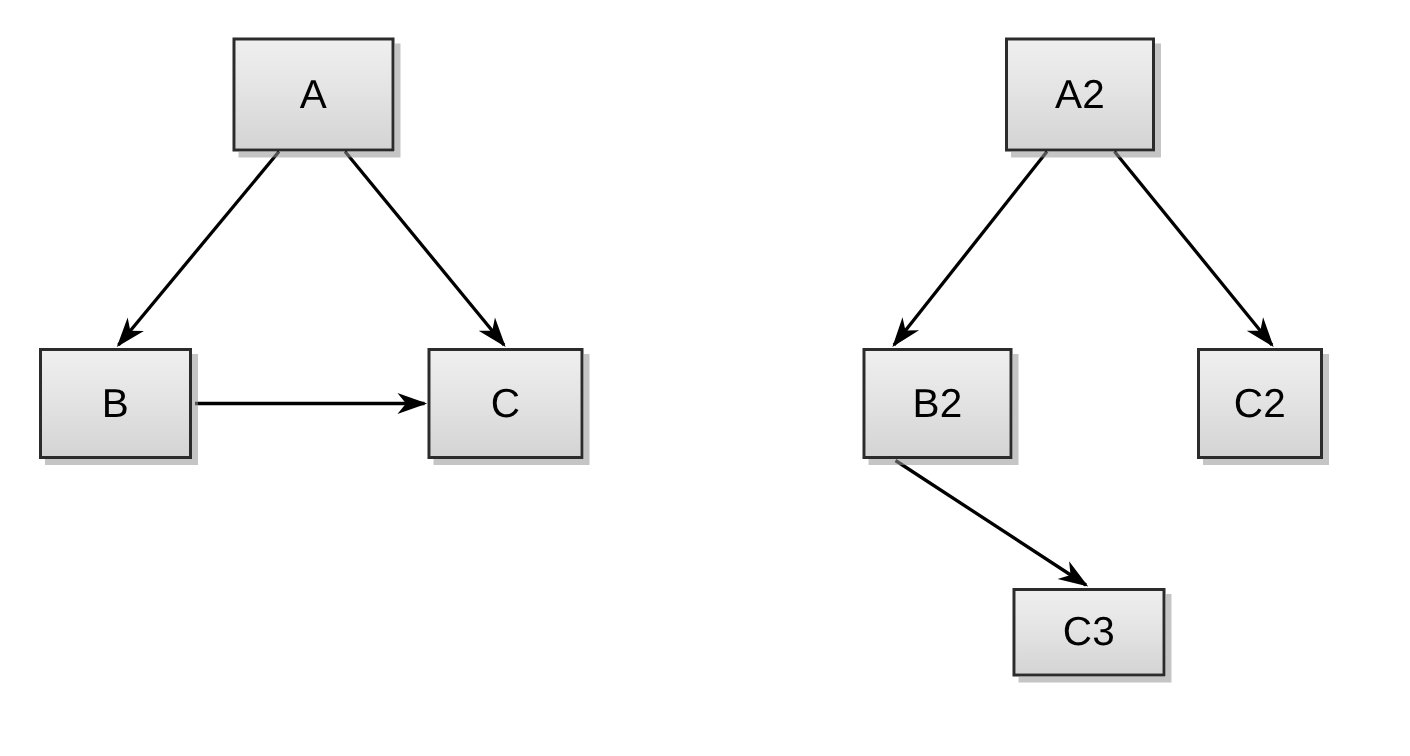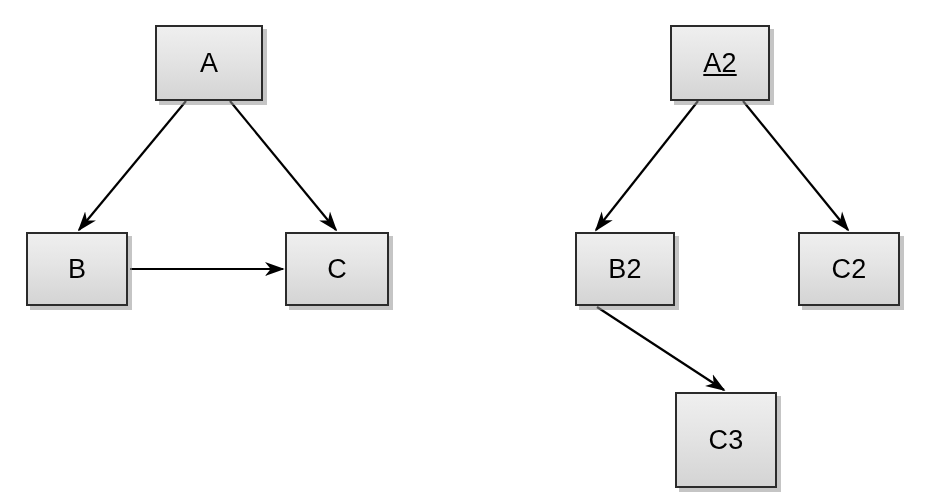--- a/index.html
+++ b/index.html
@@ -73,27 +73,27 @@
   <div id="nodes-group">
       <div class="node" style="left: 155px; top: 25px; width: 108px; height: 76px;">
         <span class="node-label">A</span>
       </div>
       <div class="node" style="left: 26px; top: 232px; width: 102px; height: 74px;">
         <span class="node-label">B</span>
       </div>
       <div class="node" style="left: 285px; top: 232px; width: 104px; height: 74px;">
         <span class="node-label">C</span>
       </div>
-      <div class="node" style="left: 670px; top: 25px; width: 100px; height: 76px; text-decoration: underline;">
+      <div class="node" style="left: 670px; top: 25px; width: 100px; height: 76px;">
         <span class="node-label">A2</span>
       </div>
       <div class="node" style="left: 543px; top: 232px; width: 100px; height: 74px; margin-left: 32px;">
         <span class="node-label">B2</span>
       </div>
-      <div class="node" style="left: 798px; top: 232px; width: 102px; height: 74px;">
+      <div class="node" style="left: 798px; top: 232px; width: 84px; height: 74px;">
         <span class="node-label">C2</span>
       </div>
-      <div class="node" style="left: 675px; top: 392px; width: 102px; height: 96px; text-align: right;">
+      <div class="node" style="left: 675px; top: 392px; width: 102px; height: 59px; text-align: right;">
         <span class="node-label">C3</span>
       </div>
     </div>
 
 </div>
 
 </body></html>

